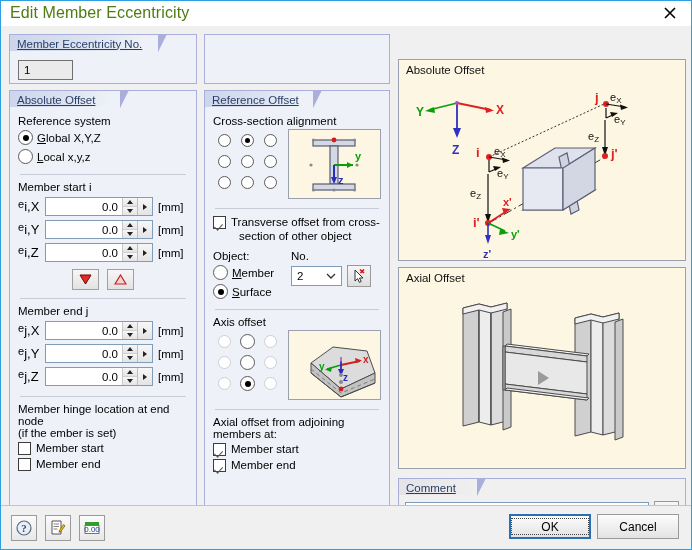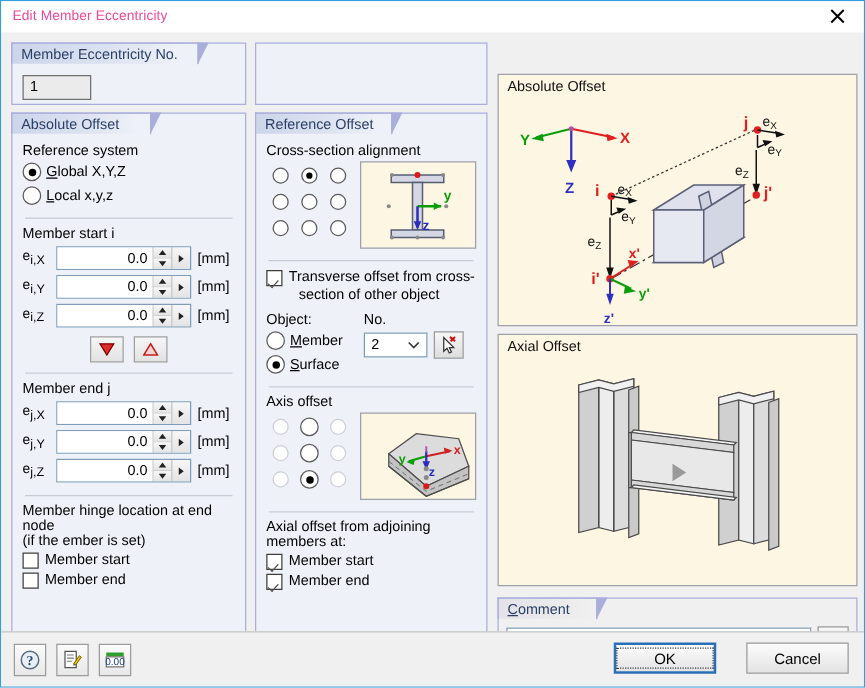--- a/index.html
+++ b/index.html
@@ -19,21 +19,21 @@
     display:flex; flex-direction:column;
   }
   
   .titlebar {
     height:25px; background:#ffffff;
     display:flex; align-items:center;
     padding:0 0 0 9px;
     flex:0 0 25px;
     border-bottom:1px solid #ffffff;
   }
-  .title-text { font-size:11px; color:#ec4899; letter-spacing:.1px; }
+  .title-text { font-size:16px; color:#4d7c0f; letter-spacing:.1px; }
   .title-spacer { flex:1; }
   .close-btn {
     width:42px; height:24px; display:flex; align-items:center; justify-content:center;
     cursor:default;
   }
   .close-btn svg { display:block; }
   
   .body {
     flex:1; position:relative; background:#f0f0f0;
   }
@@ -46,21 +46,21 @@
   .gb-head {
     position:absolute; top:-1px; left:-1px;
     height:17px;
     background:linear-gradient(to right,#ccd5ea 0%, #dde3f1 55%, #eef1f8 90%);
     border:1px solid #a9aedb;
     border-bottom:none;
     padding:1px 6px 0 7px;
     font-size:11.5px; color:#2a3f66; white-space:nowrap;
     display:flex; align-items:center;
   }
-  .gb-head.tab { border-radius:0 0 0 0; }
+  .gb-head.tab { border-radius:0 0 0 0;text-decoration:underline; }
   .gb-head::after{
     content:""; position:absolute; right:-9px; top:-1px;
     border-top:18px solid #a9aedb;
     border-right:9px solid transparent;
   }
   .gb-body { position:absolute; left:0; right:0; top:17px; bottom:0; padding:6px 8px; }
 
   .lbl { color:#000; }
   .sep { height:1px; background:#c7cbd6; margin:6px 2px; }
 
@@ -86,21 +86,21 @@
     content:""; position:absolute; left:2px; top:5px;
     width:4px; height:7px; border:solid #555; border-width:0 1.6px 1.6px 0;
     transform:rotate(42deg);
   }
   .cb-row { display:flex; align-items:flex-start; gap:5px; margin-top:3px; }
   u.acc { text-decoration:underline; }
 
   
   .fieldrow { display:flex; align-items:center; gap:5px; margin-top:4px; }
   .fname { width:22px; font-size:11px; }
-  .fname sub { font-size:10px; }
+  .fname sub { font-size:13px; }
   .spinwrap {
     display:flex; align-items:stretch; height:19px;
     border:1px solid #7f9db9; background:#fff; width:108px;
   }
   .spin-input {
     flex:1; border:none; outline:none; text-align:right;
     padding:0 4px 0 2px; font-family:"Liberation Sans", sans-serif;
     font-size:11.5px; background:#fff; color:#000; min-width:0;
   }
   .spin-btns { width:15px; display:flex; flex-direction:column; border-left:1px solid #c8c8c8; }
@@ -688,21 +688,21 @@
           </svg>
         </span>
         <span class="toolbtn">
           <svg width="18" height="18" viewBox="0 0 18 18">
             <rect x="2" y="3" width="14" height="3" fill="#2f9e2f"></rect>
             <rect x="2" y="6.5" width="14" height="8" fill="#fff" stroke="#666" stroke-width=".9"></rect>
             <text x="9" y="13" text-anchor="middle" font-size="8" fill="#1a3a8a" font-family="Liberation Sans, sans-serif">0.00</text>
           </svg>
         </span>
       </div>
-      <div style="position:absolute; right:12px; top:8px; display:flex; gap:24px;">
+      <div style="position:absolute; right:12px; top:8px; display:flex; gap:6px;">
         <span class="btn default">
           <span class="inner">OK</span>
         </span>
         <span class="btn">
           <span>Cancel</span>
         </span>
       </div>
     </div>
 
   </div>

